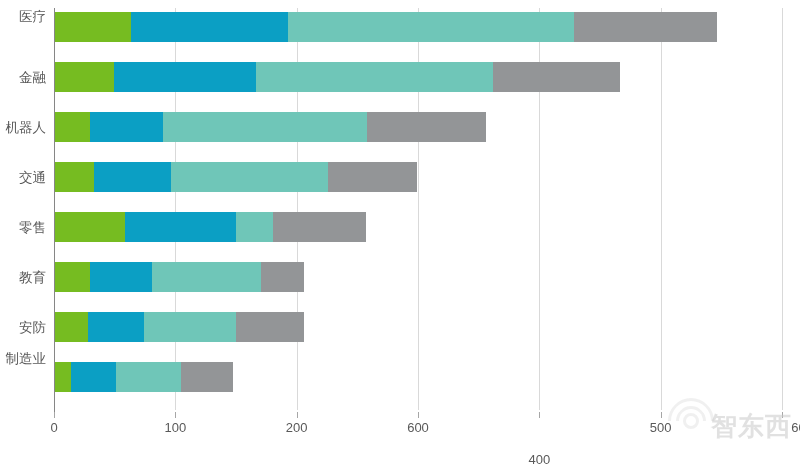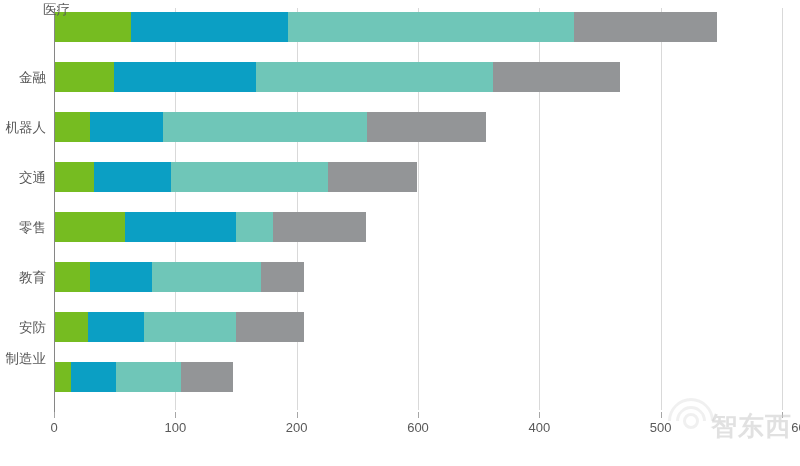--- a/index.html
+++ b/index.html
@@ -171,21 +171,21 @@
   <div id="ticks-layer">
       <div class="tick-mark" style="left: 54px;"></div>
       <div class="tick-label" style="left: 54px;">0</div>
       <div class="tick-mark" style="left: 175.333px;"></div>
       <div class="tick-label" style="left: 175.333px;">100</div>
       <div class="tick-mark" style="left: 296.667px;"></div>
       <div class="tick-label" style="left: 296.667px;">200</div>
       <div class="tick-mark" style="left: 418px;"></div>
       <div class="tick-label" style="left: 418px;">600</div>
       <div class="tick-mark" style="left: 539.333px;"></div>
-      <div class="tick-label" style="left: 539.333px;">400</div>
+      <div class="tick-label" style="left: 539.333px; margin-top: 32px;">400</div>
       <div class="tick-mark" style="left: 660.667px;"></div>
       <div class="tick-label" style="left: 660.667px;">500</div>
       <div class="tick-mark" style="left: 782px;"></div>
       <div class="tick-label" style="left: 782px; margin-left: 20px;">600</div>
     </div>
   <div id="bars-layer">
       <div class="bar-row" style="left: 55px; top: 12px; height: 30px;">
         <span class="bar-seg" title="医疗 2016: 63" style="width: 76.44px; background: rgb(118, 188, 33);"></span>
         <span class="bar-seg" title="医疗 2017: 129" style="width: 156.52px; background: rgb(11, 159, 196);"></span>
         <span class="bar-seg" title="医疗 2018: 236" style="width: 286.347px; background: rgb(111, 198, 184);"></span>
@@ -228,21 +228,21 @@
         <span class="bar-seg" title="安防 2019H1: 56" style="width: 67.9467px; background: rgb(147, 149, 151);"></span>
       </div>
       <div class="bar-row" style="left: 55px; top: 362px; height: 30px;">
         <span class="bar-seg" title="制造业 2016: 13" style="width: 15.7733px; background: rgb(118, 188, 33);"></span>
         <span class="bar-seg" title="制造业 2017: 37" style="width: 44.8933px; background: rgb(11, 159, 196);"></span>
         <span class="bar-seg" title="制造业 2018: 54" style="width: 65.52px; background: rgb(111, 198, 184);"></span>
         <span class="bar-seg" title="制造业 2019H1: 43" style="width: 52.1733px; background: rgb(147, 149, 151);"></span>
       </div>
     </div>
   <div id="catlabels-layer">
-      <div class="cat-label" style="top: 1px; margin-left: 24px;">医疗</div>
+      <div class="cat-label" style="top: 8px;">医疗</div>
       <div class="cat-label" style="top: 69px;">金融</div>
       <div class="cat-label" style="top: 119px;">机器人</div>
       <div class="cat-label" style="top: 169px;">交通</div>
       <div class="cat-label" style="top: 219px;">零售</div>
       <div class="cat-label" style="top: 269px; text-align: right;">教育</div>
       <div class="cat-label" style="top: 319px; font-family: Liberation Serif, serif;">安防</div>
       <div class="cat-label" style="top: 350px; font-family: Liberation Mono, monospace;">制造业</div>
     </div>
 
 

